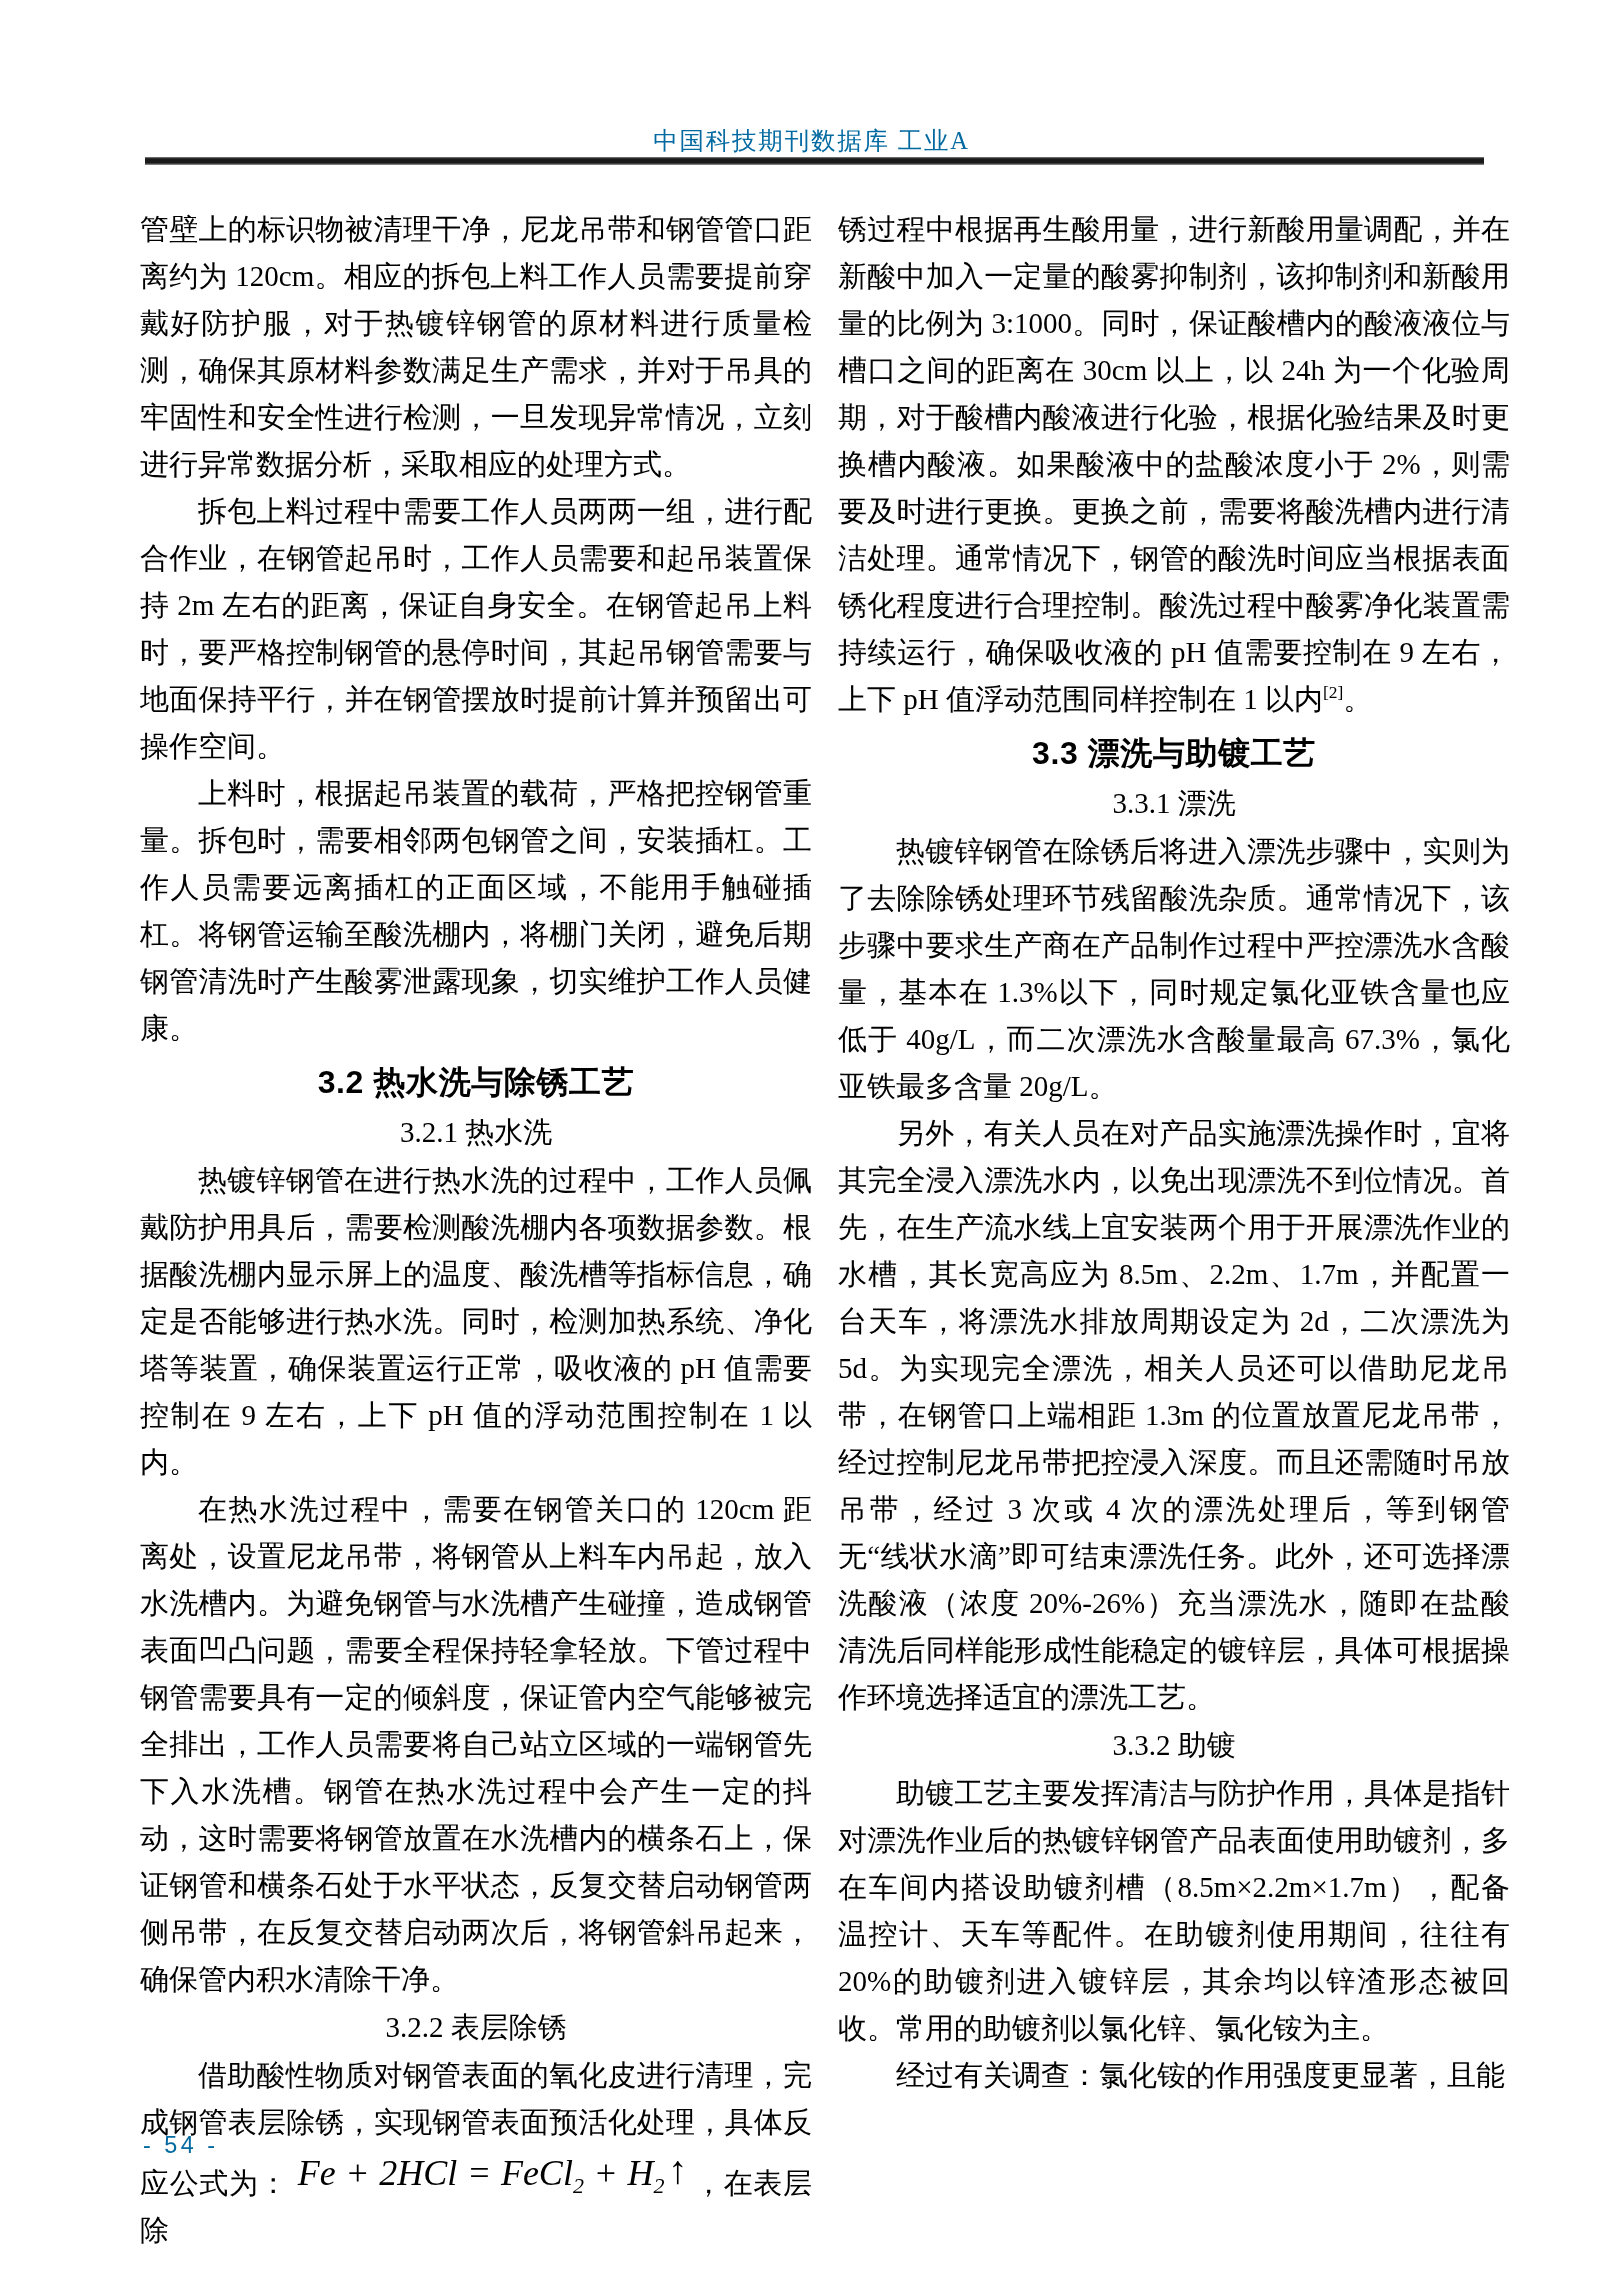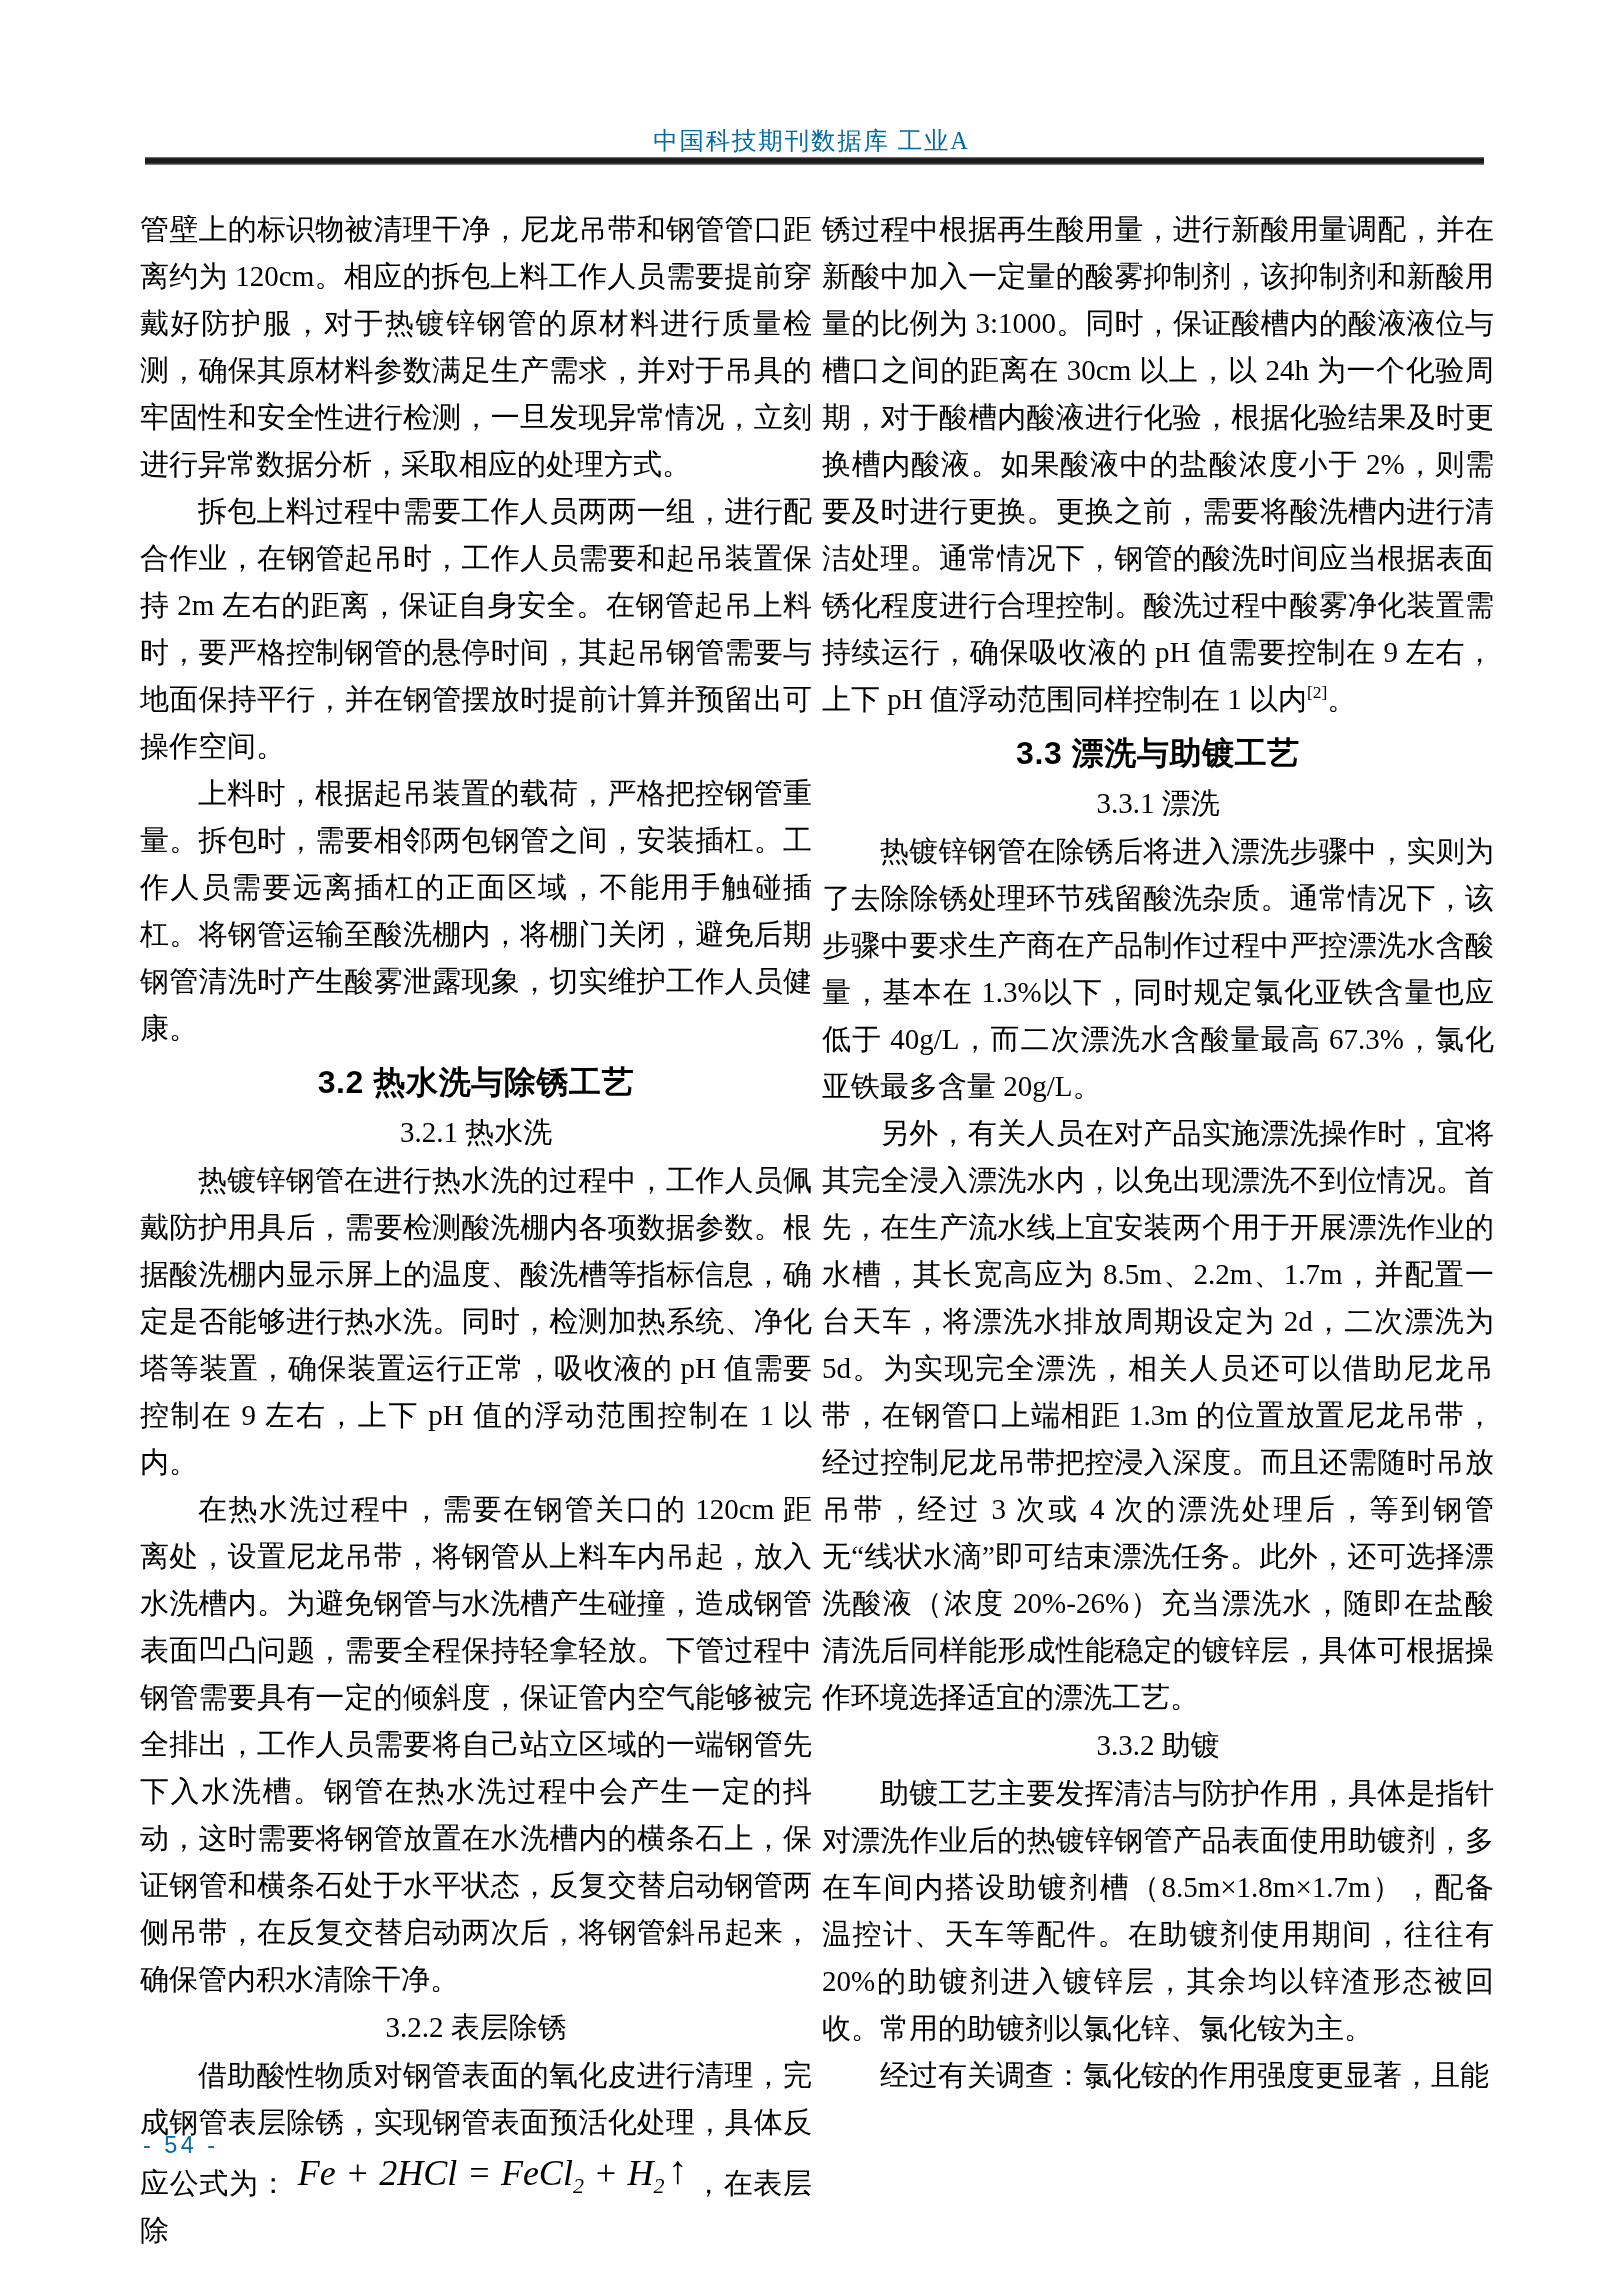--- a/index.html
+++ b/index.html
@@ -29,21 +29,21 @@
     left: 145px;
     width: 1339px;
     height: 8.2px;
     background: linear-gradient(to bottom, #8a8a8a 0%, #1a1a1a 22%, #1a1a1a 74%, #9a9a9a 100%);
   }
   .columns {
     position: absolute;
     top: 206px;
     left: 140px;
     display: flex;
-    gap: 10px;
+    gap: 26px;
   }
   .col {
     width: 672px;
     font-size: 29px;
     line-height: 47px;
     text-align: justify;
   }
   p.body { margin: 0; }
   p.indent { text-indent: 2em; }
   .h2 {
@@ -119,21 +119,21 @@
       <p class="body indent formula-para"><span>借助酸性物质对钢管表面的氧化皮进行清理，完成钢管表层除锈，实现钢管表面预活化处理，具体反应公式为：</span><span class="formula"><span>Fe + 2HCl = FeCl</span><sub>2</sub><span> + H</span><sub>2</sub><span class="arrow">↑</span></span><span>，在表层除</span></p>
     </div>
 
     <div class="col">
       <p class="body"><span>锈过程中根据再生酸用量，进行新酸用量调配，并在新酸中加入一定量的酸雾抑制剂，该抑制剂和新酸用量的比例为 3:1000。同时，保证酸槽内的酸液液位与槽口之间的距离在 30cm 以上，以 24h 为一个化验周期，对于酸槽内酸液进行化验，根据化验结果及时更换槽内酸液。如果酸液中的盐酸浓度小于 2%，则需要及时进行更换。更换之前，需要将酸洗槽内进行清洁处理。通常情况下，钢管的酸洗时间应当根据表面锈化程度进行合理控制。酸洗过程中酸雾净化装置需持续运行，确保吸收液的 pH 值需要控制在 9 左右，上下 pH 值浮动范围同样控制在 1 以内</span><sup class="cite">[2]</sup><span>。</span></p>
       <h2 class="h2">3.3 漂洗与助镀工艺</h2>
       <h3 class="h3">3.3.1 漂洗</h3>
       <p class="body indent">热镀锌钢管在除锈后将进入漂洗步骤中，实则为了去除除锈处理环节残留酸洗杂质。通常情况下，该步骤中要求生产商在产品制作过程中严控漂洗水含酸量，基本在 1.3%以下，同时规定氯化亚铁含量也应低于 40g/L，而二次漂洗水含酸量最高 67.3%，氯化亚铁最多含量 20g/L。</p>
       <p class="body indent">另外，有关人员在对产品实施漂洗操作时，宜将其完全浸入漂洗水内，以免出现漂洗不到位情况。首先，在生产流水线上宜安装两个用于开展漂洗作业的水槽，其长宽高应为 8.5m、2.2m、1.7m，并配置一台天车，将漂洗水排放周期设定为 2d，二次漂洗为 5d。为实现完全漂洗，相关人员还可以借助尼龙吊带，在钢管口上端相距 1.3m 的位置放置尼龙吊带，经过控制尼龙吊带把控浸入深度。而且还需随时吊放吊带，经过 3 次或 4 次的漂洗处理后，等到钢管无“线状水滴”即可结束漂洗任务。此外，还可选择漂洗酸液（浓度 20%-26%）充当漂洗水，随即在盐酸清洗后同样能形成性能稳定的镀锌层，具体可根据操作环境选择适宜的漂洗工艺。</p>
       <h3 class="h3">3.3.2 助镀</h3>
-      <p class="body indent">助镀工艺主要发挥清洁与防护作用，具体是指针对漂洗作业后的热镀锌钢管产品表面使用助镀剂，多在车间内搭设助镀剂槽（8.5m×1.8m×1.7m），配备温控计、天车等配件。在助镀剂使用期间，往往有 20%的助镀剂进入镀锌层，其余均以锌渣形态被回收。常用的助镀剂以氯化锌、氯化铵为主。</p>
+      <p class="body indent">助镀工艺主要发挥清洁与防护作用，具体是指针对漂洗作业后的热镀锌钢管产品表面使用助镀剂，多在车间内搭设助镀剂槽（8.5m×2.2m×1.7m），配备温控计、天车等配件。在助镀剂使用期间，往往有 20%的助镀剂进入镀锌层，其余均以锌渣形态被回收。常用的助镀剂以氯化锌、氯化铵为主。</p>
       <p class="body indent">经过有关调查：氯化铵的作用强度更显著，且能</p>
     </div>
 
   </div>
 
   <div class="footer">- 54 -</div>
 
 </div>
 
 

